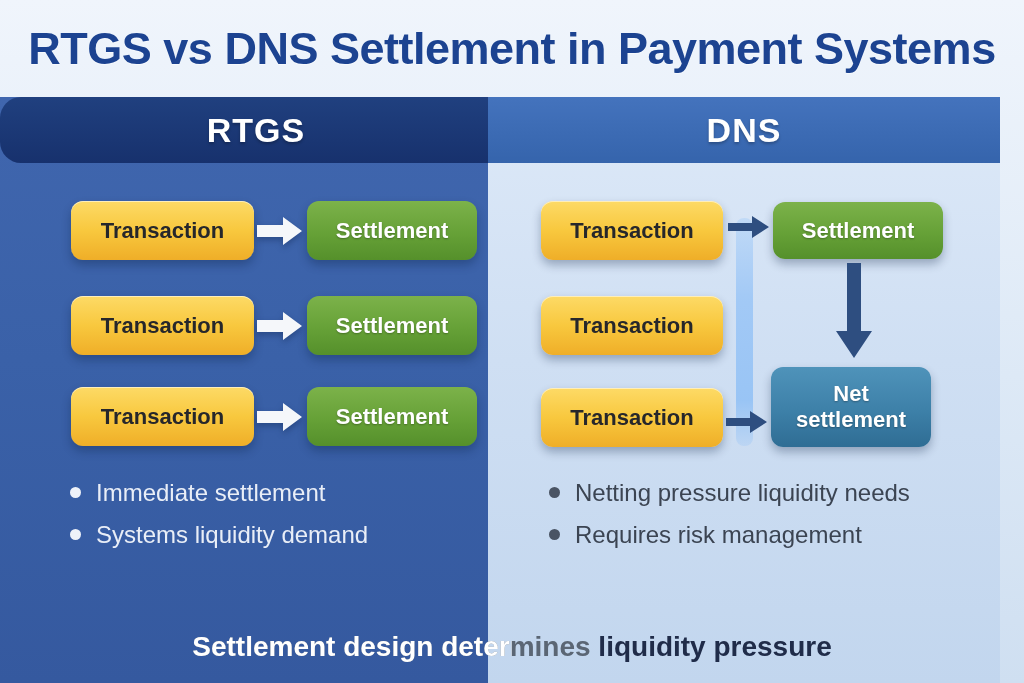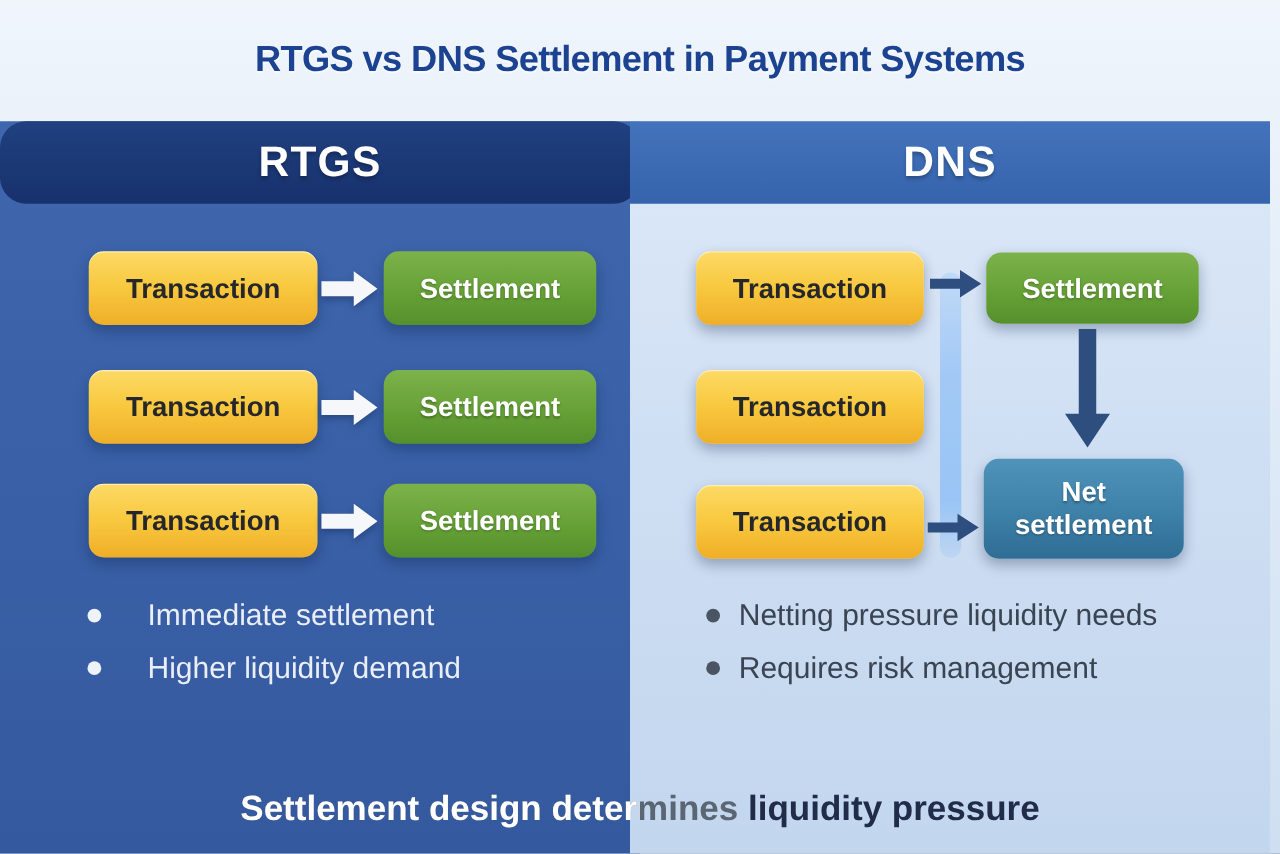--- a/index.html
+++ b/index.html
@@ -10,28 +10,28 @@
     position:relative; width:1024px; height:683px; overflow:hidden;
     background:linear-gradient(180deg,#f0f5fc 0%,#dde9f6 55%,#cfdff1 100%);
   }
 
   
   .title-band {
     position:absolute; left:0; top:0; width:1024px; height:97px;
     display:flex; align-items:center; justify-content:center;
   }
   .page-title {
-    font-size:29px; font-weight:700; color:#1c4391; letter-spacing:-0.5px;
+    font-size:45px; font-weight:700; color:#1c4391; letter-spacing:-0.5px;
     text-shadow:0 1px 1px rgba(255,255,255,0.6);
   }
 
   
   .column { position:absolute; top:97px; width:512px; height:586px; }
   .col-rtgs { left:0;  background:linear-gradient(180deg,#4066ae 0%,#3a61a8 45%,#35599f 100%); }
-  .col-dns  { left:504px; background:linear-gradient(180deg,#dde9f8 0%,#cfdff3 45%,#c2d6ee 100%); }
+  .col-dns  { left:488px; background:linear-gradient(180deg,#dde9f8 0%,#cfdff3 45%,#c2d6ee 100%); }
 
   .col-header {
     position:absolute; left:0; top:0; width:512px; height:66px;
     display:flex; align-items:center; justify-content:center;
   }
   .col-rtgs .col-header { background:linear-gradient(180deg,#20407f,#17316d);border-radius:21px; }
   .col-dns  .col-header { background:linear-gradient(180deg,#4473bd,#3564ac); }
   .col-header span {
     font-size:34px; font-weight:700; color:#ffffff; letter-spacing:1px;
     text-shadow:0 2px 3px rgba(0,0,0,0.25);
@@ -81,21 +81,21 @@
   .navy-arrow-3 { position:absolute; left:238px; top:312px; display:flex; }
   .down-arrow   { position:absolute; left:347px; top:166px; display:flex; }
 
   
   .bullets { position:absolute; list-style:none; }
   .bullets li { display:flex; align-items:center; margin-bottom:13px; }
   .bullets .dot { width:11px; height:11px; border-radius:50%; margin-right:15px; flex:0 0 auto; }
   .bullets .txt { font-size:24px; line-height:29px; }
   .rtgs-bullets { left:70px; top:381px; }
   .rtgs-bullets .dot { background:#eef2f9; }
-  .rtgs-bullets .txt { color:#e9eef7;margin-left:22px; }
+  .rtgs-bullets .txt { color:#e9eef7; }
   .dns-bullets { left:61px; top:381px; }
   .dns-bullets .dot { background:#4a5464; }
   .dns-bullets .txt { color:#3b4452; }
 
   
   .footer-layer {
     position:absolute; left:0; top:630px; width:1024px; text-align:center;
     font-size:28px; font-weight:700; line-height:34px; white-space:nowrap;
   }
   .footer-base .f-normal { color:#5b6674; }
@@ -147,21 +147,21 @@
       <div class="box box-green s-box">Settlement</div>
     </div>
 
     <ul class="bullets rtgs-bullets">
       <li>
         <span class="dot"></span>
         <span class="txt">Immediate settlement</span>
       </li>
       <li>
         <span class="dot"></span>
-        <span class="txt">Higher liquidity demand</span>
+        <span class="txt">Systems liquidity demand</span>
       </li>
     </ul>
   </div>
 
   <div class="column col-dns">
     <div class="col-header">
       <span>DNS</span>
     </div>
 
     <div class="queue-band"></div>

